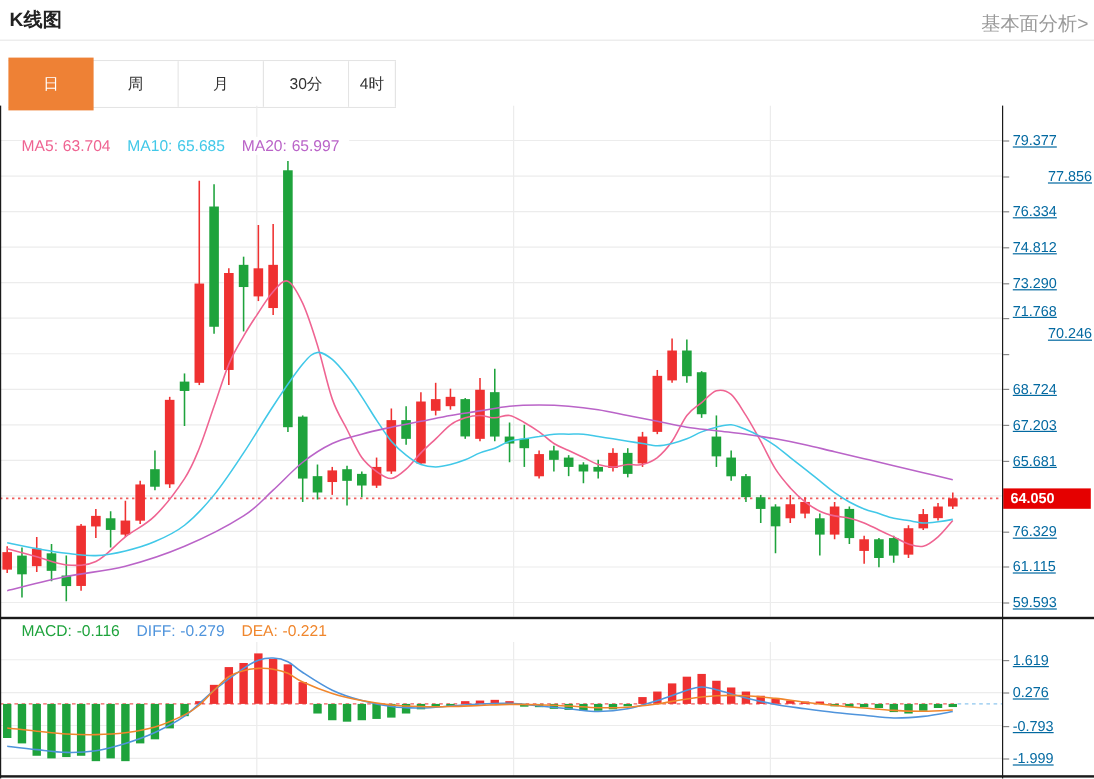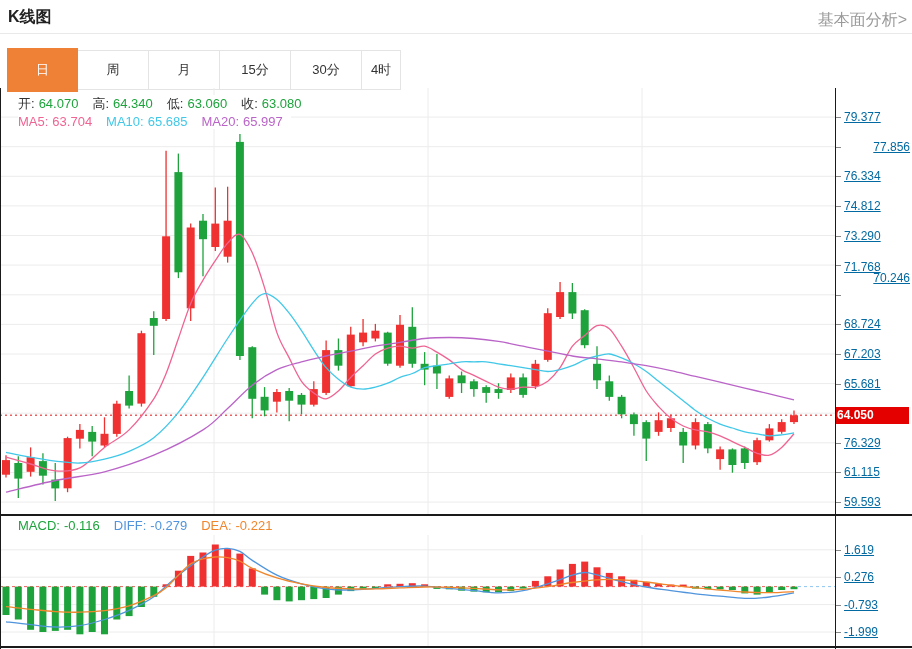--- a/index.html
+++ b/index.html
@@ -22,35 +22,34 @@
   .readout span{margin-right:4px;}
   .readout .gap{margin-right:14px;}
   .ohlc-row{left:18px;top:7px;color:#333;}
   .ma-row{left:18px;top:26px;}
   .macd-row{left:18px;top:430px;}
   .ylab{position:absolute;left:844px;width:66px;font-size:12px;color:#0369a1;height:16px;line-height:16px;text-decoration:underline;}
   .tickdash{position:absolute;left:836px;width:5px;height:1px;background:#888;}
   .vline{position:absolute;top:0;width:1px;height:561px;background:#1a1a1a;}
   .hline{position:absolute;left:0;width:912px;height:2px;background:#1a1a1a;}
   .price-marker{position:absolute;left:836px;width:73px;height:17px;line-height:17px;
-                color:#fff;font-size:12px;font-weight:bold;padding-left:1px;box-sizing:border-box;}
+                color:#fff;font-size:12px;font-weight:bold;padding-left:6px;box-sizing:border-box;}
 </style>
 </head>
 <body>
 
 <div class="page">
   <div class="page-title">K线图</div>
   <a class="fund-link">基本面分析&gt;</a>
   <div class="title-divider"></div>
 
   <div class="tabbar" id="tabbar">
       <div class="tab active" style="background: rgb(238, 129, 53);">日</div>
       <div class="tab">周</div>
       <div class="tab">月</div>
-      <div class="tab">15分</div>
       <div class="tab">30分</div>
       <div class="tab narrow">4时</div>
     </div>
 
   <div class="chart-area">
     <svg id="svg-main" width="836" height="426" viewBox="0 0 836 426">
         <line x1="214" y1="0" x2="214" y2="426" stroke="#ececec" stroke-width="1"></line>
         <line x1="428" y1="0" x2="428" y2="426" stroke="#ececec" stroke-width="1"></line>
         <line x1="642" y1="0" x2="642" y2="426" stroke="#ececec" stroke-width="1"></line>
         <line x1="0" y1="29.1" x2="836" y2="29.1" stroke="#ececec" stroke-width="1"></line>
@@ -274,44 +273,41 @@
         <rect x="728.9" y="51.6" width="7" height="3.4" fill="#1ea33c"></rect>
         <rect x="741.3" y="51.6" width="7" height="6.8" fill="#1ea33c"></rect>
         <rect x="753.6" y="51.6" width="7" height="8.0" fill="#1ea33c"></rect>
         <rect x="765.9" y="51.6" width="7" height="5.7" fill="#1ea33c"></rect>
         <rect x="778.2" y="51.6" width="7" height="3.4" fill="#1ea33c"></rect>
         <rect x="790.5" y="51.6" width="7" height="2.6" fill="#1ea33c"></rect>
         <path d="M6.0,86.8C10.1,87.3,22.4,88.9,30.6,89.7C38.8,90.6,47.0,91.9,55.3,92.0C63.5,92.2,71.7,91.9,79.9,90.6C88.1,89.4,96.3,87.0,104.5,84.5C112.7,82.0,120.9,79.2,129.1,75.4C137.3,71.6,145.5,67.7,153.8,61.8C162.0,55.9,170.2,46.8,178.4,40.2C186.6,33.6,196.8,26.2,203.0,22.0C209.2,17.9,211.2,16.7,215.3,15.2C219.4,13.8,223.5,13.2,227.6,13.4C231.7,13.6,235.8,14.4,239.9,16.4C244.0,18.4,246.1,21.5,252.3,25.4C258.4,29.4,268.7,36.3,276.9,40.2C285.1,44.1,293.3,46.6,301.5,48.8C309.7,51.1,317.9,52.8,326.1,53.8C334.3,54.9,342.5,55.1,350.8,55.0C359.0,54.9,367.2,54.0,375.4,53.4C383.6,52.8,391.8,51.9,400.0,51.6C408.2,51.2,416.4,50.8,424.6,51.1C432.8,51.4,441.0,52.6,449.3,53.4C457.5,54.1,465.7,54.9,473.9,55.7C482.1,56.4,490.3,57.9,498.5,57.9C506.7,57.9,514.9,57.2,523.1,55.7C531.3,54.1,539.5,51.4,547.8,48.8C556.0,46.3,566.2,42.1,572.4,40.2C578.5,38.3,580.6,37.6,584.7,37.5C588.8,37.4,590.8,38.2,597.0,39.8C603.2,41.3,613.4,44.5,621.6,46.6C629.8,48.6,638.0,50.5,646.3,52.0C654.5,53.5,662.7,54.5,670.9,55.7C679.1,56.8,687.3,57.9,695.5,58.8C703.7,59.7,711.9,60.4,720.1,61.1C728.3,61.9,736.5,63.2,744.8,63.4C753.0,63.5,761.2,62.9,769.4,62.0C777.6,61.1,789.9,58.6,794.0,57.9" fill="none" stroke="#4f94dc" stroke-width="1.3"></path>
         <path d="M6.0,71.6C10.1,72.0,22.4,73.5,30.6,74.3C38.8,75.1,47.0,76.1,55.3,76.6C63.5,77.1,71.7,77.4,79.9,77.2C88.1,77.1,96.3,76.7,104.5,75.7C112.7,74.6,120.9,73.4,129.1,70.9C137.3,68.4,147.6,63.7,153.8,60.7C159.9,57.6,162.0,56.1,166.1,52.7C170.2,49.3,174.3,44.2,178.4,40.2C182.5,36.2,186.6,31.6,190.7,28.9C194.8,26.1,198.9,25.0,203.0,23.9C207.1,22.7,211.2,22.2,215.3,22.0C219.4,21.8,223.5,22.0,227.6,22.7C231.7,23.4,235.8,24.3,239.9,26.1C244.0,27.9,246.1,30.6,252.3,33.4C258.4,36.2,268.7,40.4,276.9,42.9C285.1,45.5,293.3,47.3,301.5,48.8C309.7,50.4,317.9,51.6,326.1,52.5C334.3,53.3,342.5,53.6,350.8,53.8C359.0,54.1,367.2,54.0,375.4,53.8C383.6,53.7,391.8,53.2,400.0,52.9C408.2,52.6,416.4,52.1,424.6,52.0C432.8,51.9,441.0,52.0,449.3,52.3C457.5,52.5,465.7,53.0,473.9,53.4C482.1,53.8,490.3,54.6,498.5,54.8C506.7,54.9,514.9,54.8,523.1,54.3C531.3,53.8,539.5,52.7,547.8,51.6C556.0,50.4,564.2,48.6,572.4,47.5C580.6,46.3,588.8,45.2,597.0,44.8C605.2,44.3,613.4,44.4,621.6,44.8C629.8,45.1,638.0,46.1,646.3,47.0C654.5,47.9,662.7,49.2,670.9,50.2C679.1,51.2,687.3,52.1,695.5,52.9C703.7,53.7,711.9,54.3,720.1,55.0C728.3,55.7,736.5,56.6,744.8,57.0C753.0,57.5,761.2,57.8,769.4,57.7C777.6,57.6,789.9,56.8,794.0,56.6" fill="none" stroke="#f0862c" stroke-width="1.3"></path>
       </svg>
 
-    <div class="readout ohlc-row">
-      <span>开:</span><span class="val gap" style="color: rgb(30, 163, 60);">64.070</span><span>高:</span><span class="val gap" style="color: rgb(30, 163, 60);">64.340</span><span>低:</span><span class="val gap" style="color: rgb(30, 163, 60);">63.060</span><span>收:</span><span class="val" style="color: rgb(30, 163, 60);">63.080</span>
-    </div>
 
     <div class="readout ma-row">
       <span class="ma5" style="color: rgb(239, 100, 146);">MA5:</span><span class="ma5 gap" style="color: rgb(239, 100, 146);">63.704</span><span class="ma10" style="color: rgb(65, 200, 232);">MA10:</span><span class="ma10 gap" style="color: rgb(65, 200, 232);">65.685</span><span class="ma20" style="color: rgb(186, 100, 200);">MA20:</span><span class="ma20" style="color: rgb(186, 100, 200);">65.997</span>
     </div>
 
     <div class="readout macd-row">
       <span class="macdv" style="color: rgb(30, 163, 60);">MACD:</span><span class="macdv gap" style="color: rgb(30, 163, 60);">-0.116</span><span class="diffv" style="color: rgb(79, 148, 220);">DIFF:</span><span class="diffv gap" style="color: rgb(79, 148, 220);">-0.279</span><span class="deav" style="color: rgb(240, 134, 44);">DEA:</span><span class="deav" style="color: rgb(240, 134, 44);">-0.221</span>
     </div>
 
     <div id="ylabels">
         <div class="ylab" style="top: 21.0552px;">79.377</div>
         <div class="tickdash" style="top: 29.0552px;"></div>
         <div class="ylab" style="top: 50.6553px; text-align: right;">77.856</div>
         <div class="tickdash" style="top: 58.6553px;"></div>
         <div class="ylab" style="top: 80.2748px;">76.334</div>
         <div class="tickdash" style="top: 88.2748px;"></div>
         <div class="ylab" style="top: 109.894px;">74.812</div>
         <div class="tickdash" style="top: 117.894px;"></div>
         <div class="ylab" style="top: 139.514px;">73.290</div>
         <div class="tickdash" style="top: 147.514px;"></div>
-        <div class="ylab" style="top: 171px;">71.768</div>
+        <div class="ylab" style="top: 163px;">71.768</div>
         <div class="tickdash" style="top: 177.133px;"></div>
         <div class="ylab" style="top: 182px; text-align: right;">70.246</div>
         <div class="tickdash" style="top: 206.753px;"></div>
         <div class="ylab" style="top: 228.373px;">68.724</div>
         <div class="tickdash" style="top: 236.373px;"></div>
         <div class="ylab" style="top: 257.973px;">67.203</div>
         <div class="tickdash" style="top: 265.973px;"></div>
         <div class="ylab" style="top: 287.592px;">65.681</div>
         <div class="tickdash" style="top: 295.592px;"></div>
         <div class="ylab" style="top: 346.831px;">76.329</div>

